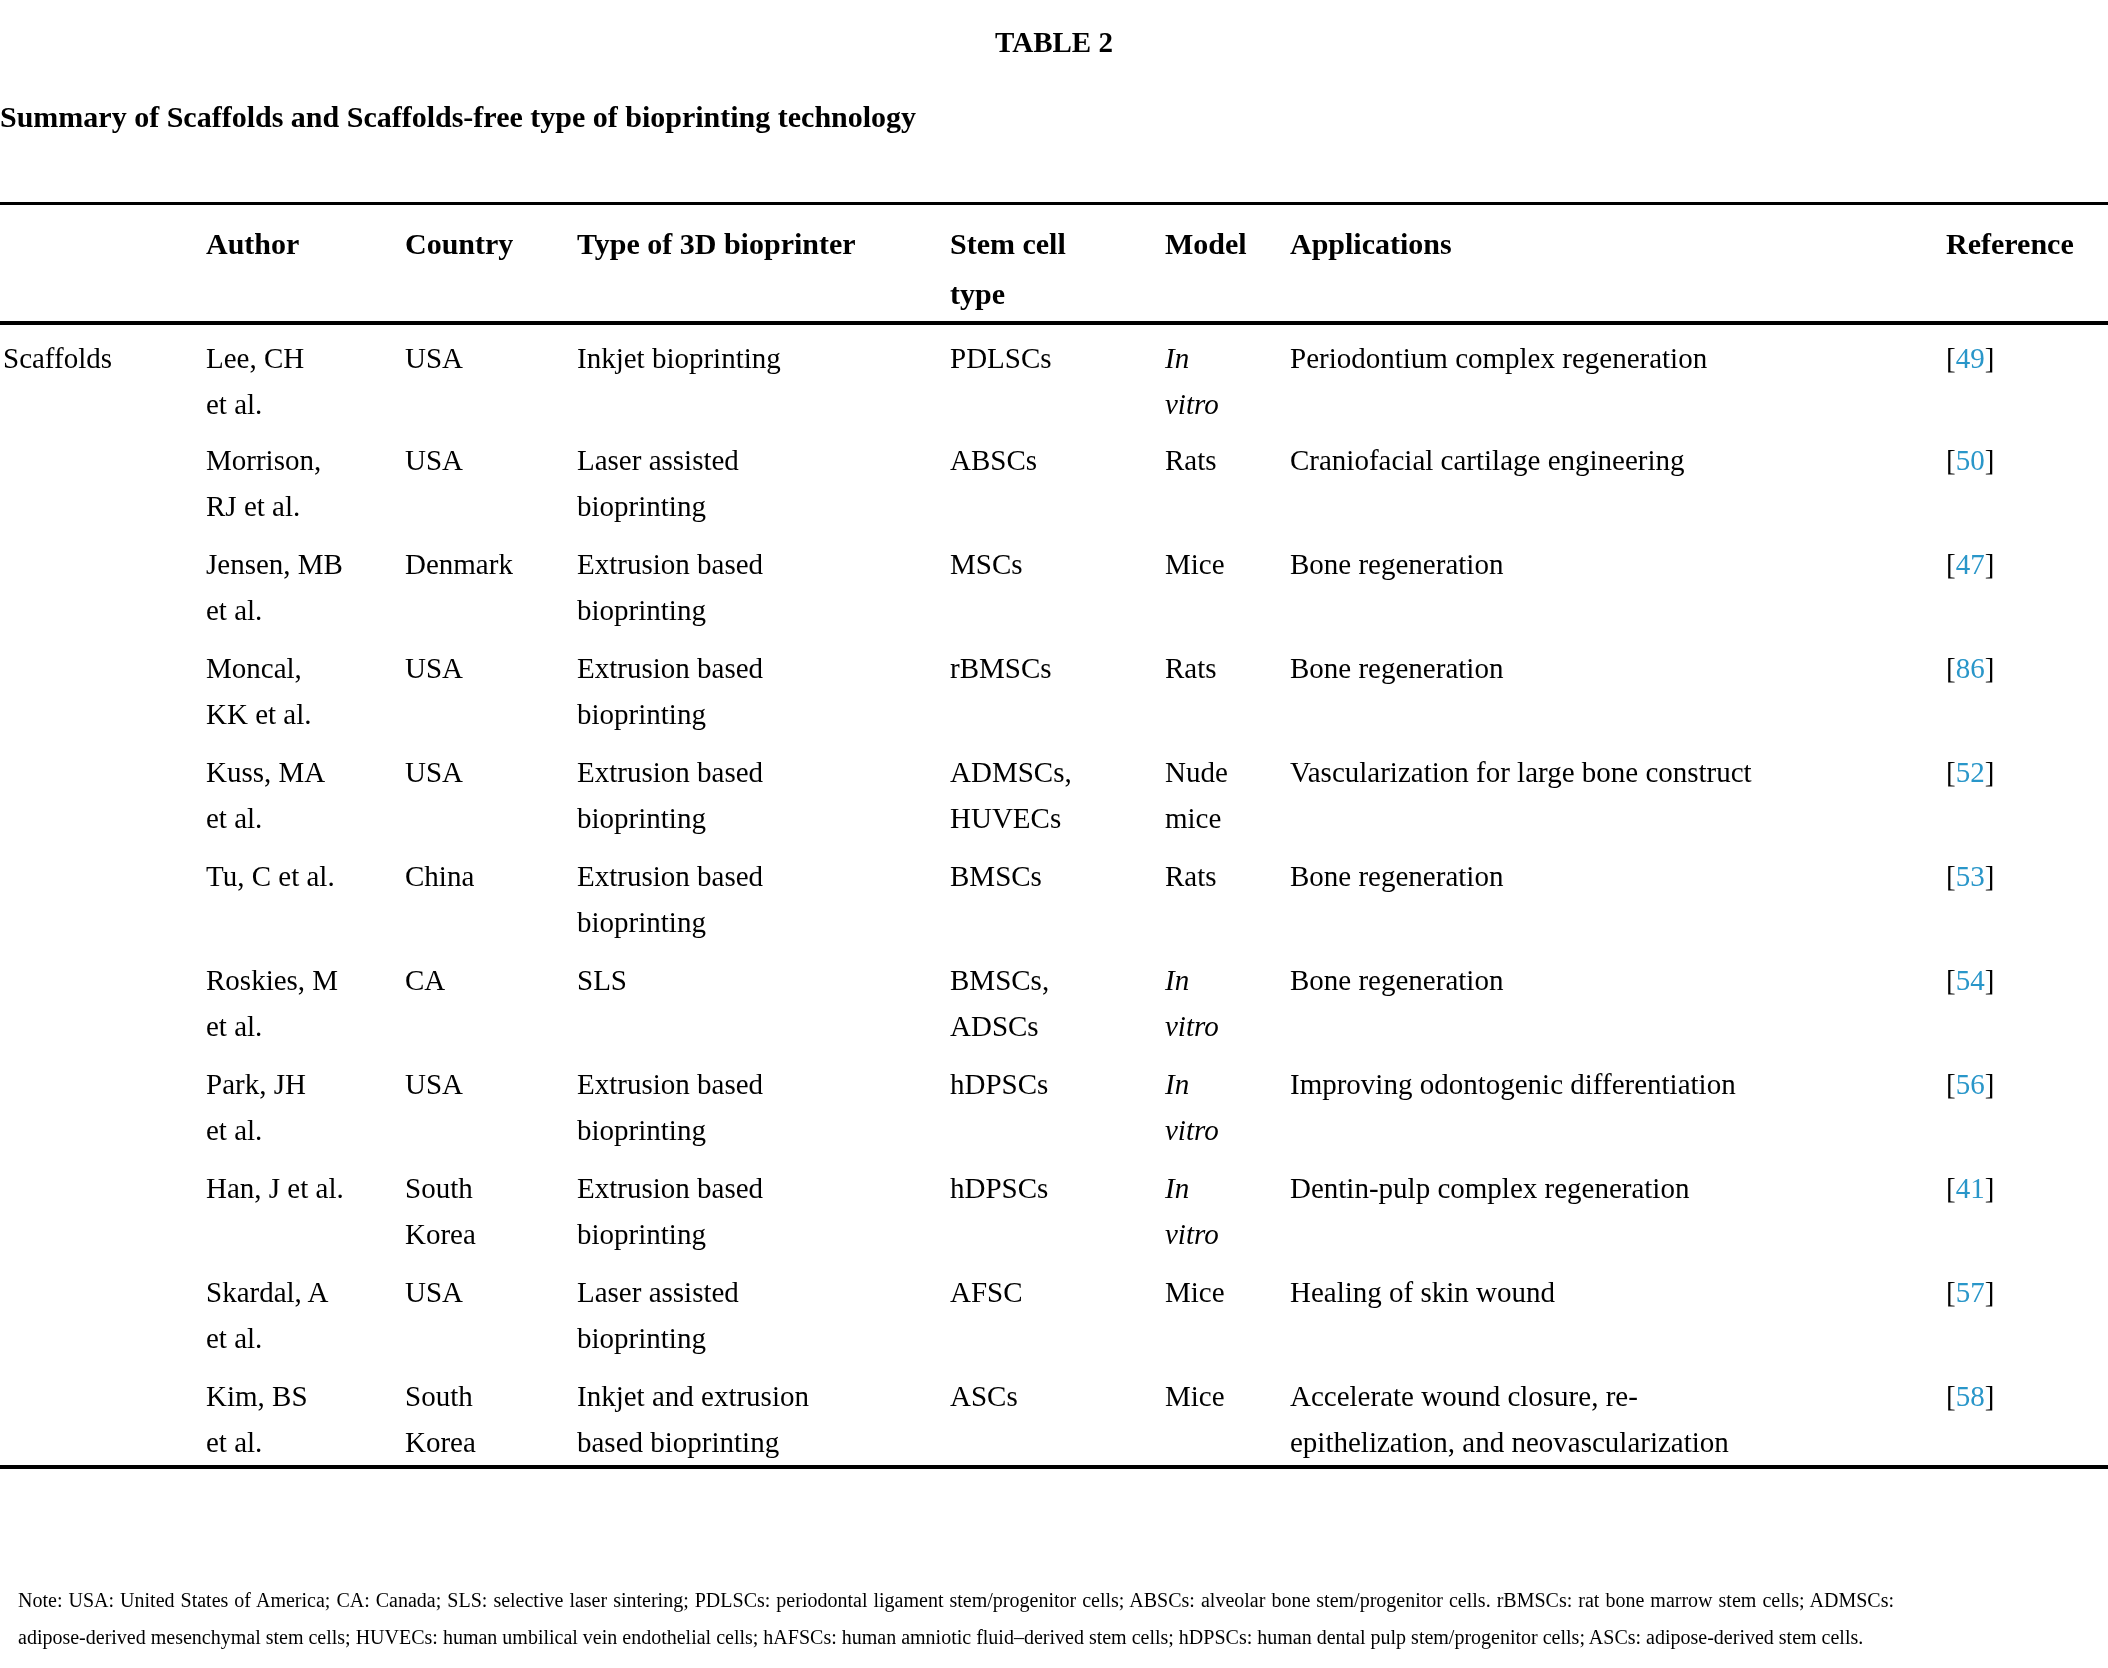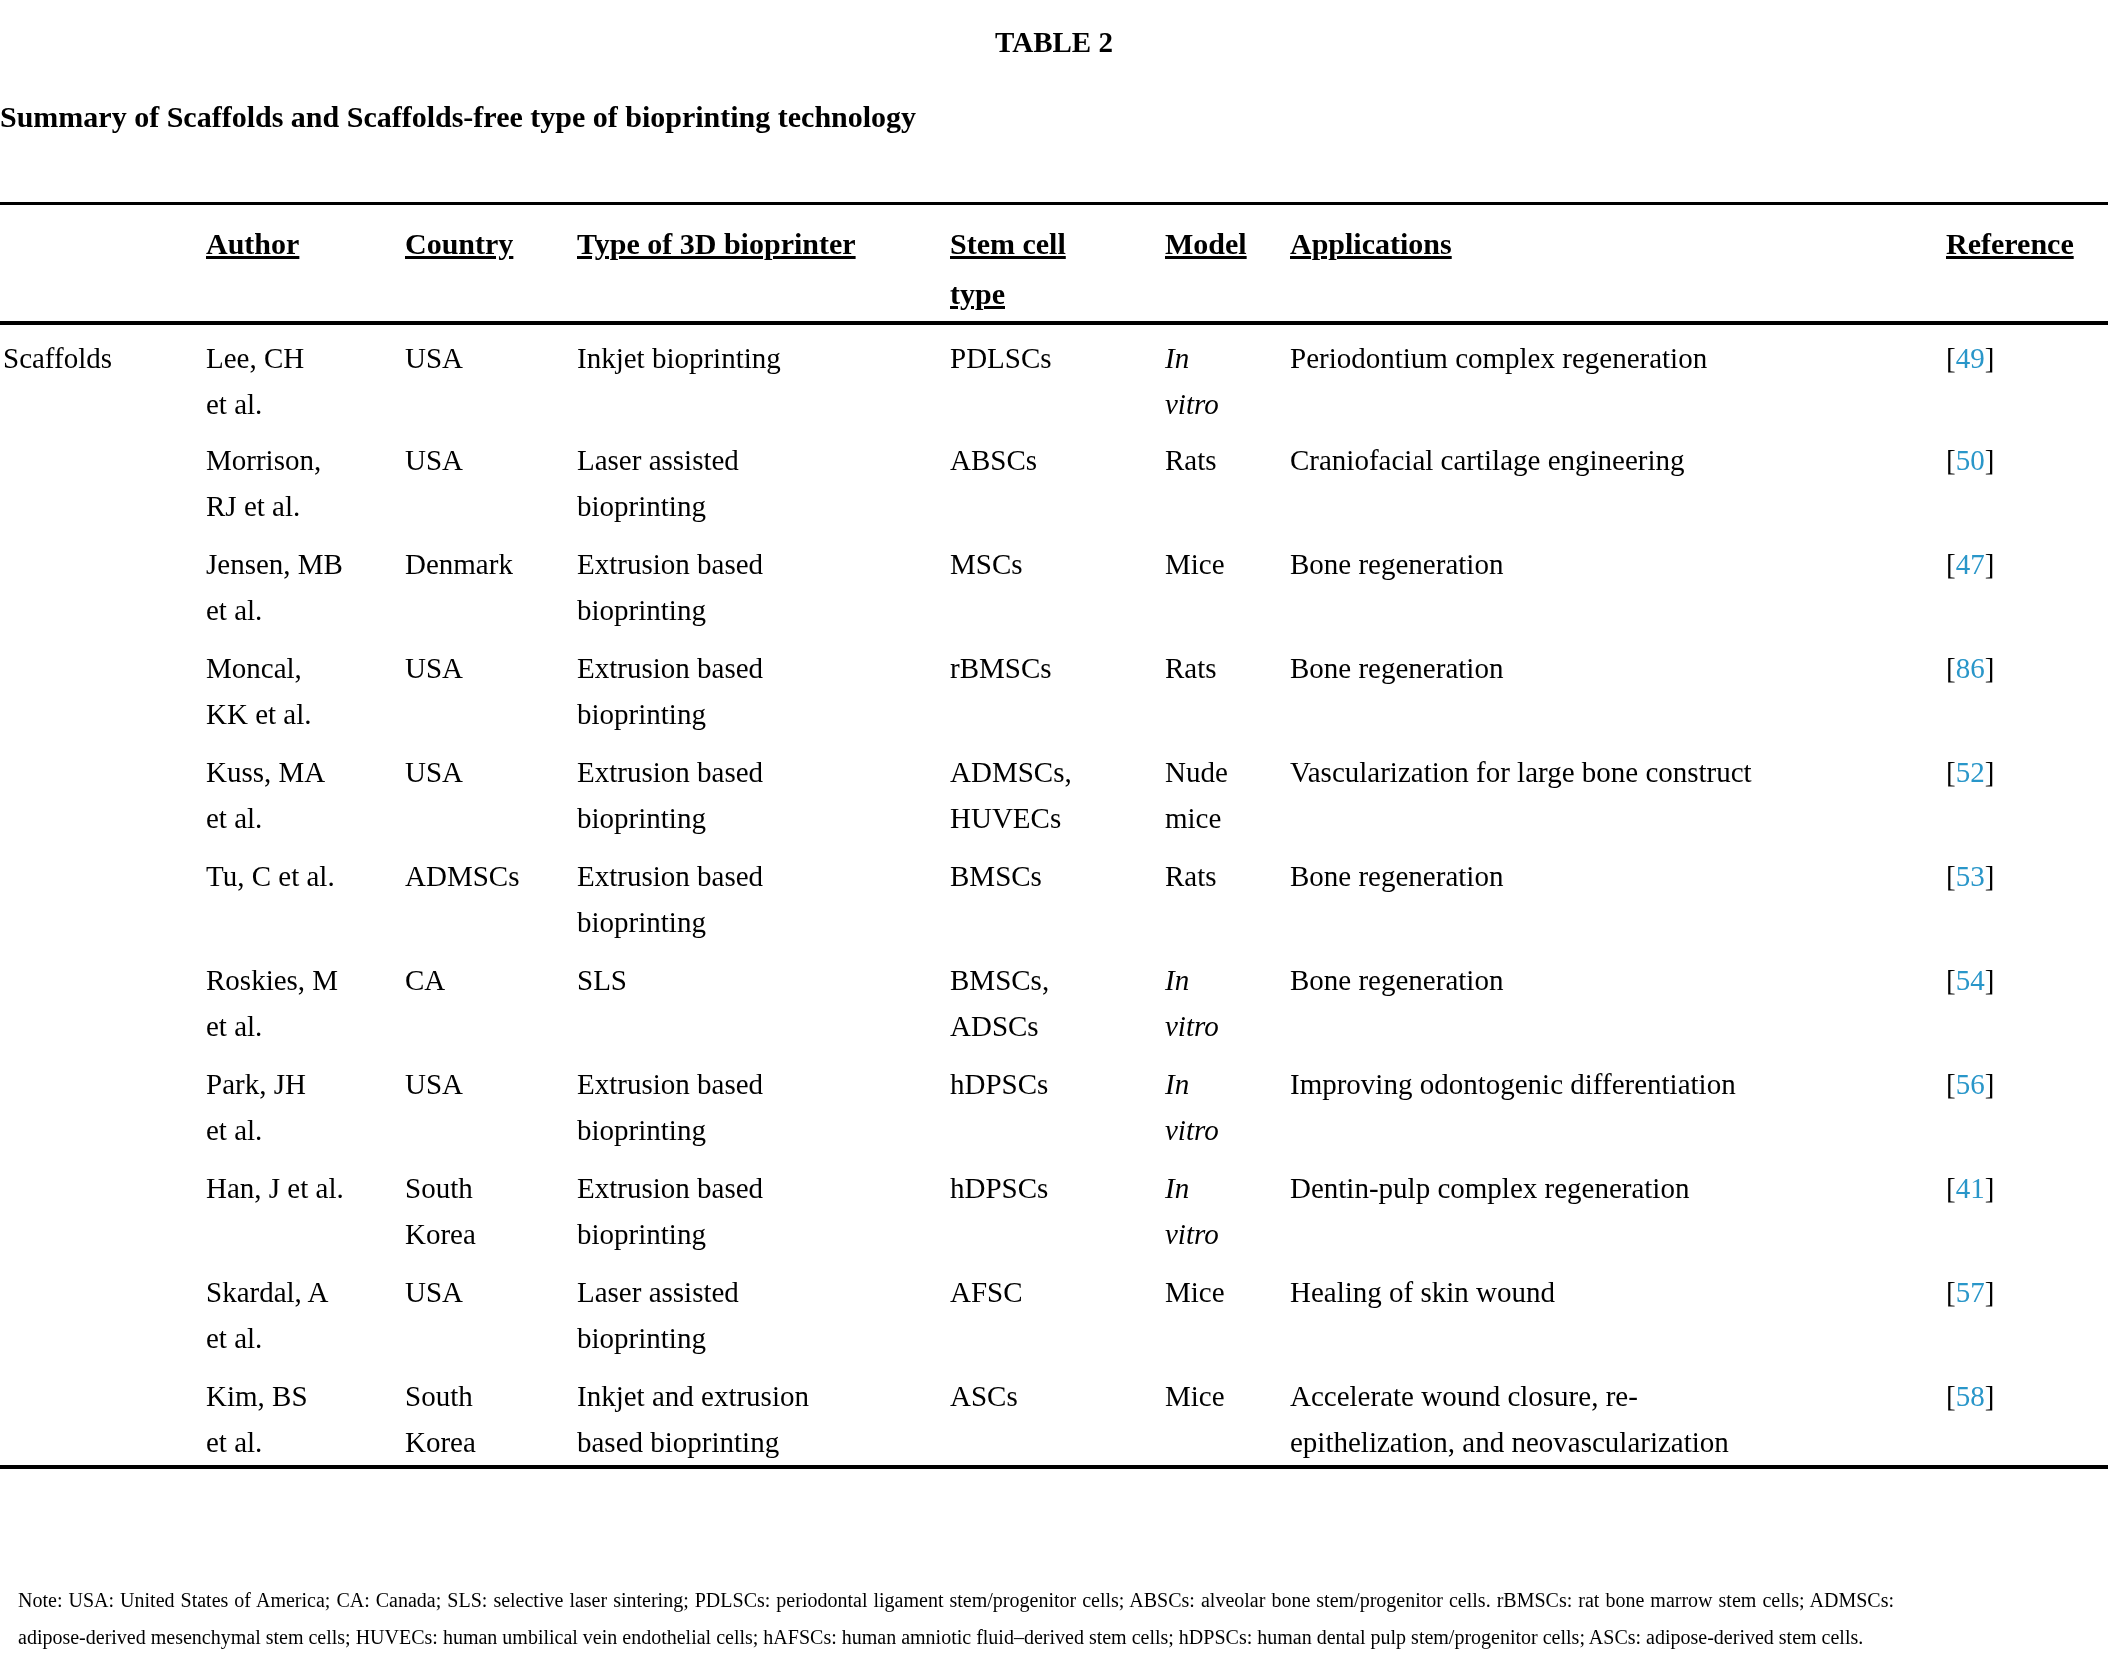--- a/index.html
+++ b/index.html
@@ -27,21 +27,20 @@
   table.data th, table.data td {
     box-sizing:border-box;
     vertical-align:top; text-align:left;
     white-space:pre-line;
     padding:0 0 0 3px;
   }
   table.data thead th {
     font-weight:bold; font-size:30px; line-height:50px;
     height:119px; padding-top:14px;
     border-bottom:4px solid #000;
-    text-decoration:underline;
   }
   table.data tbody tr { height:104px; }
   table.data tbody td {
     font-size:29px; line-height:46px; padding-top:10px;
   }
   td.c-group { padding-left:33px; }
   .italic { font-style:italic; }
   a.ref {
     color:var(--link-color, #2996c9);
     text-decoration:none; cursor:pointer;
@@ -142,21 +141,21 @@
         <td>ADMSCs,
 HUVECs</td>
         <td><span class="">Nude
 mice</span></td>
         <td>Vascularization for large bone construct</td>
         <td><span>[</span><a class="ref">52</a><span>]</span></td>
       </tr>
       <tr>
         <td class="c-group"></td>
         <td>Tu, C et al.</td>
-        <td>ADMSCs</td>
+        <td>China</td>
         <td>Extrusion based
 bioprinting</td>
         <td>BMSCs</td>
         <td><span class="">Rats</span></td>
         <td>Bone regeneration</td>
         <td><span>[</span><a class="ref">53</a><span>]</span></td>
       </tr>
       <tr>
         <td class="c-group"></td>
         <td>Roskies, M

